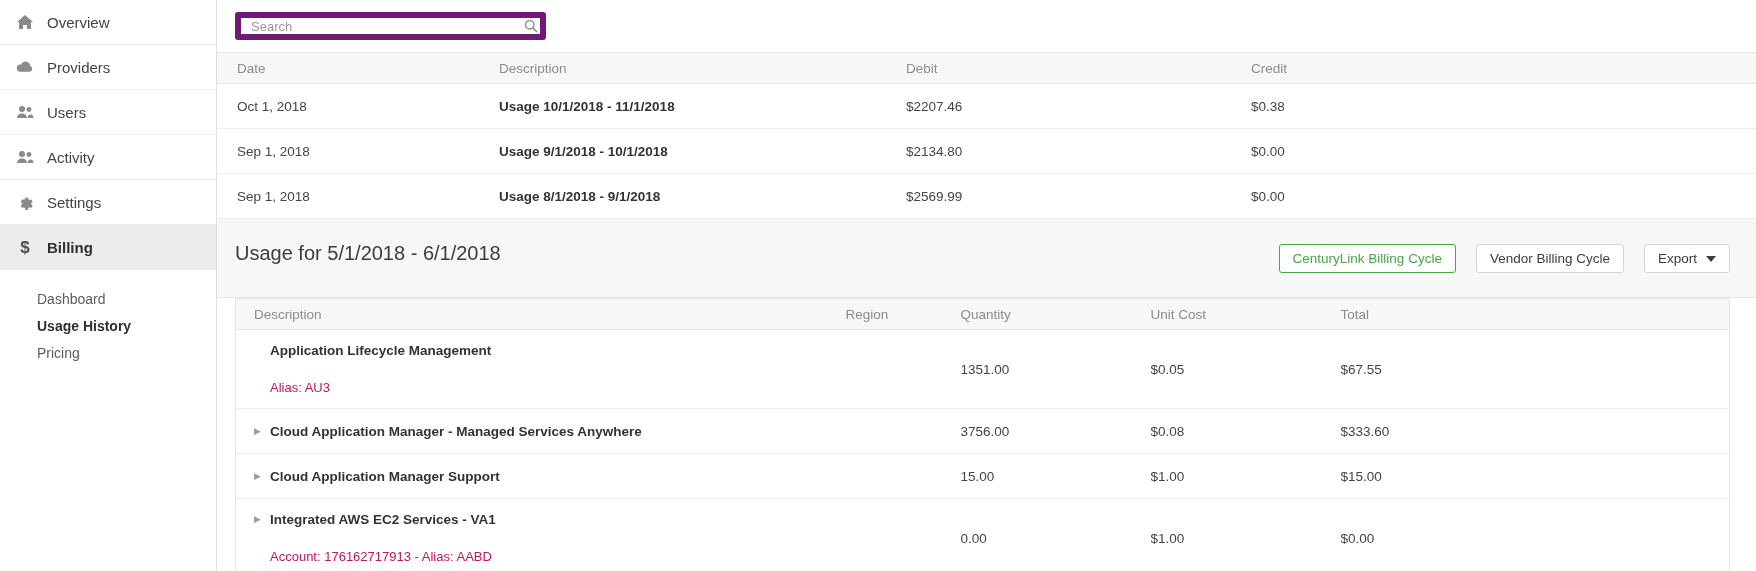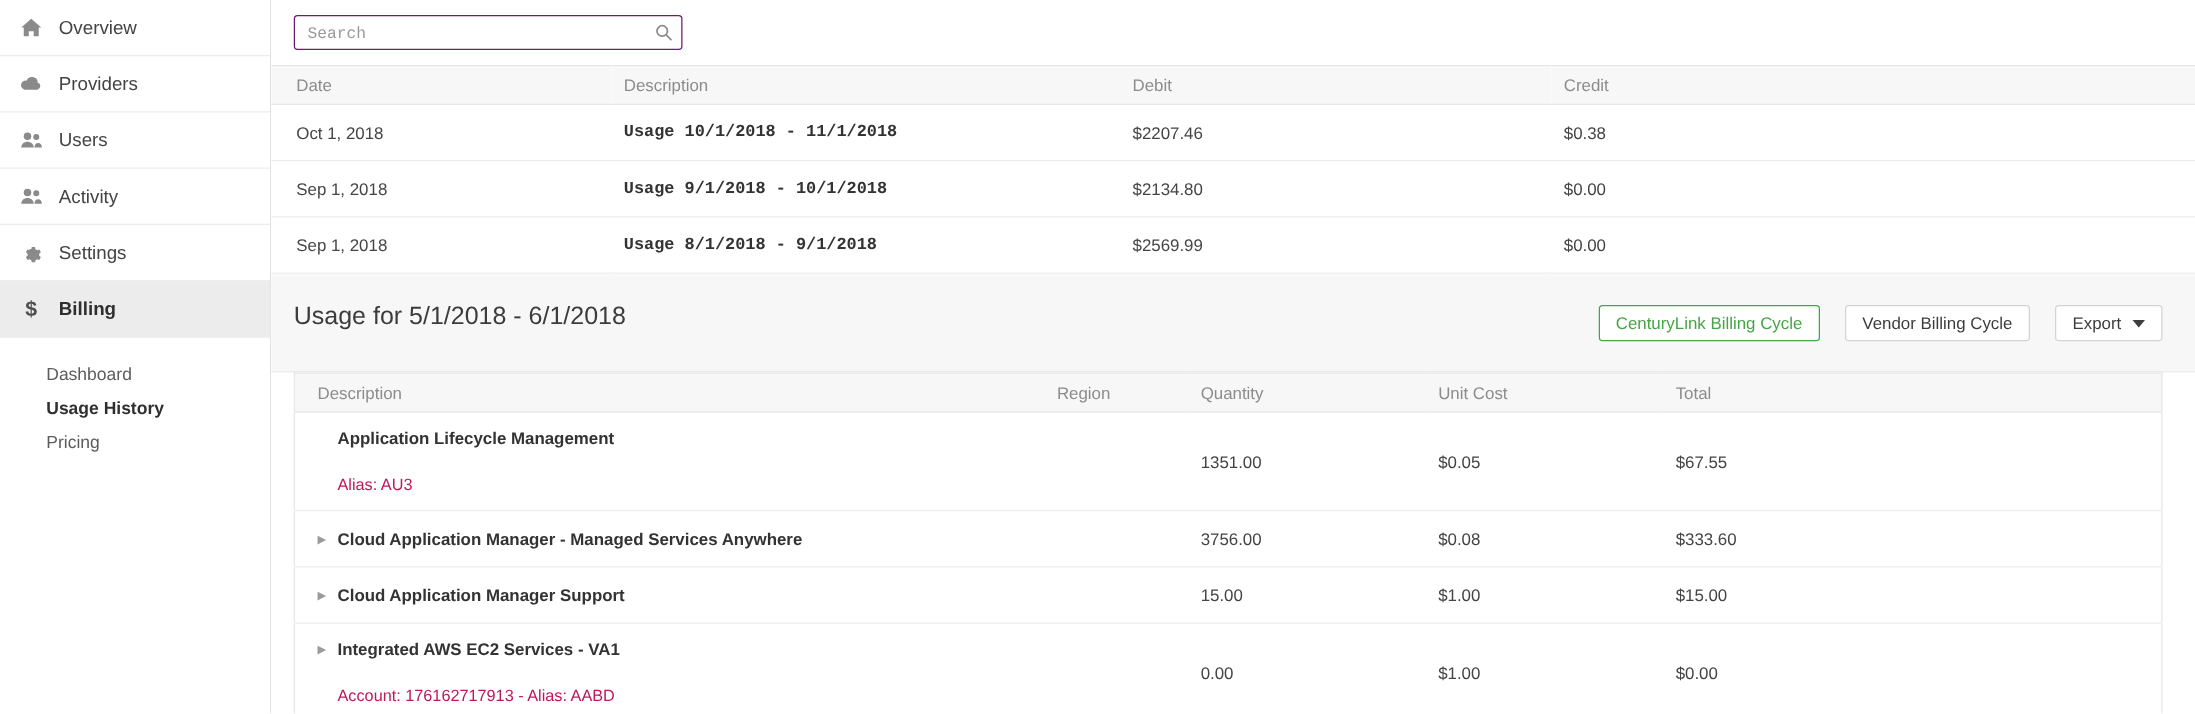--- a/index.html
+++ b/index.html
@@ -70,25 +70,25 @@
     background: #fff;
   }
   .search-wrap {
     position: relative;
     width: 311px;
     height: 28px;
   }
   .search-input {
     width: 100%;
     height: 28px;
-    border: 1px solid #701a75;
+    border: 6px solid #701a75;
     border-radius: 3px;
     padding: 0 30px 0 10px;
     font-size: 13px;
-    font-family: Liberation Mono, monospace;
+    font-family: Liberation Sans, sans-serif;
     color: #555;
     outline: none;
     background: #fff;
   }
   .search-input::placeholder { color: #999; }
   .search-icon {
     position: absolute;
     right: 8px;
     top: 50%;
     transform: translateY(-50%);
@@ -113,21 +113,21 @@
     vertical-align: middle;
   }
   .inv-body td {
     height: 45px;
     border-bottom: 1px solid #ededed;
     font-size: 13.5px;
     padding: 0 10px;
     vertical-align: middle;
     color: #454545;
   }
-  .inv-body td.desc { font-weight: bold; color: #333; font-family: Liberation Mono, monospace; }
+  .inv-body td.desc { font-weight: bold; color: #333; }
   .c-date  { width: 272px; padding-left: 20px !important; }
   .c-desc  { width: 407px; }
   .c-debit { width: 345px; }
   .c-credit{ width: auto; }
 
   
   .usage-section { background: #f7f7f7; border-bottom: 1px solid #e6e6e6; }
   .usage-head {
     display: flex;
     align-items: flex-start;

